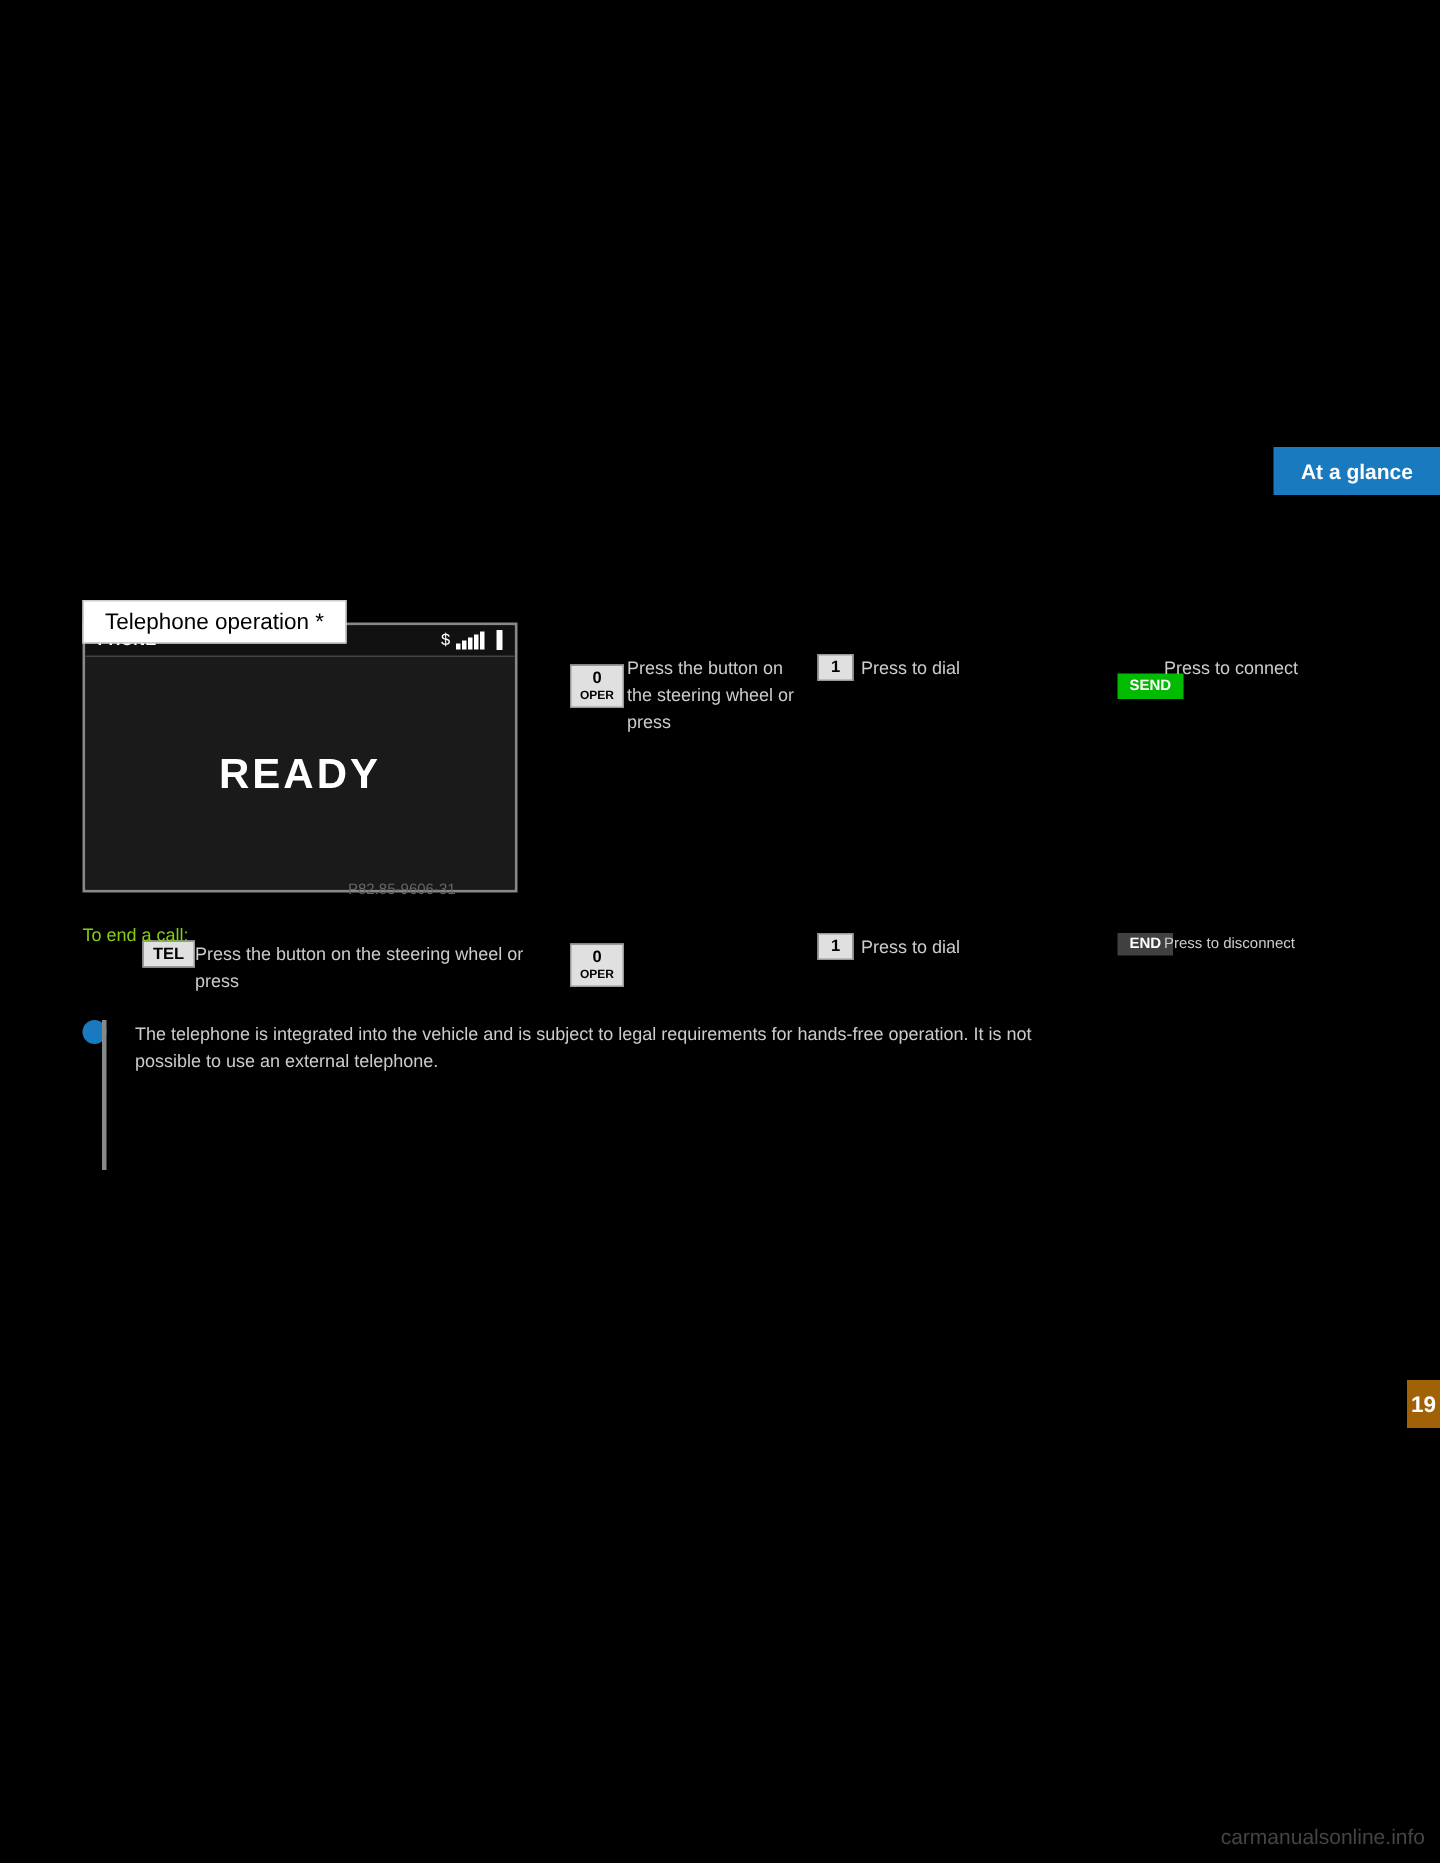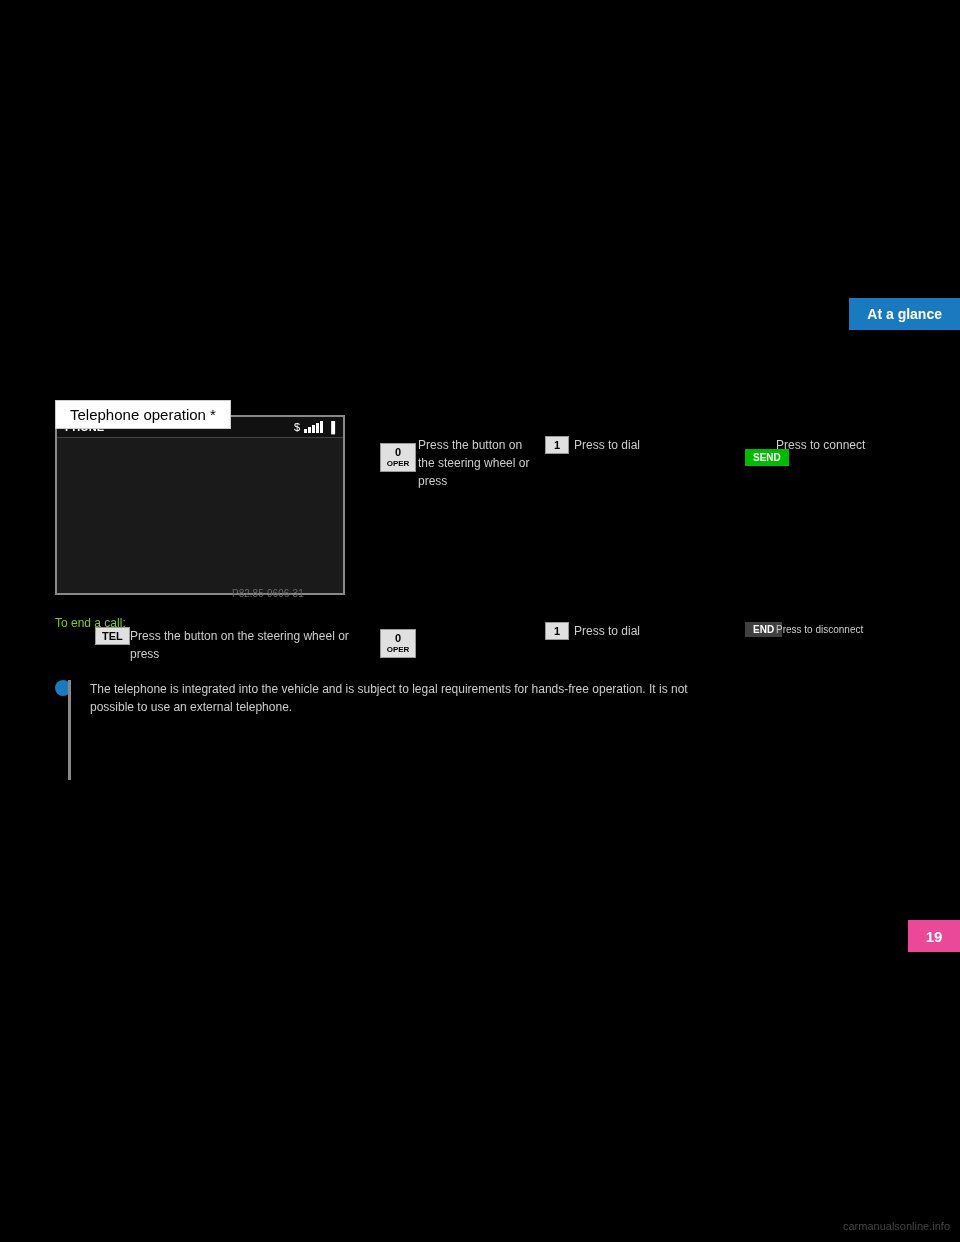--- a/index.html
+++ b/index.html
@@ -22,23 +22,23 @@
       padding: 8px 18px;
       font-size: 14px;
       font-weight: bold;
     }
 
     
     .page-number {
       position: absolute;
       bottom: 290px;
       right: 0;
-      background: #ec4899;
-      color: #fff;
-      width: 52px;
+      background: #a16207;
+      color: #fff;
+      width: 22px;
       height: 32px;
       display: flex;
       align-items: center;
       justify-content: center;
       font-size: 15px;
       font-weight: bold;
     }
 
     
     .phone-screen {
@@ -232,21 +232,21 @@
       font-size: 12px;
       line-height: 1.5;
     }
 
     
     .watermark {
       position: absolute;
       bottom: 10px;
       right: 10px;
       color: #444;
-      font-size: 11px;
+      font-size: 14px;
     }
   </style>
 </head>
 <body>
 
 <div class="at-a-glance-tab">At a glance</div>
 
 <div class="phone-screen">
   <div class="phone-screen-inner">
     <div class="phone-top-bar">
@@ -256,20 +256,23 @@
         <div class="signal-bars">
           <span style="height:4px;"></span>
           <span style="height:6px;"></span>
           <span style="height:8px;"></span>
           <span style="height:10px;"></span>
           <span style="height:12px;"></span>
         </div>
         <span class="signal-antenna">▐</span>
       </div>
     </div>
+    <div class="phone-main">
+      <span class="ready-text">READY</span>
+    </div>
   </div>
 </div>
 
 <div class="phone-ref">P82.85-9606-31</div>
 
 <div style="position:absolute; top:400px; left:55px; background:#fff; border:1px solid #ccc; padding:5px 14px; font-size:15px; color:#000;">Telephone operation *</div>
 
 <div class="key-oper" style="top:443px; left:380px; width:36px;">
   <div class="key-main">0</div>
   <div class="key-sub">OPER</div>

